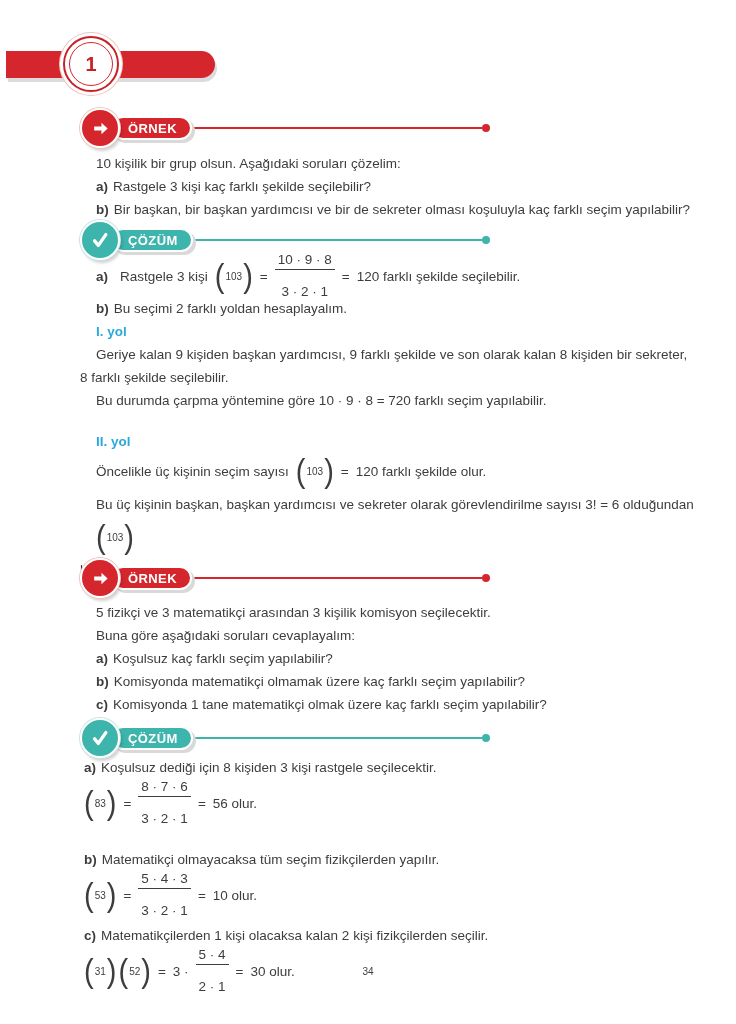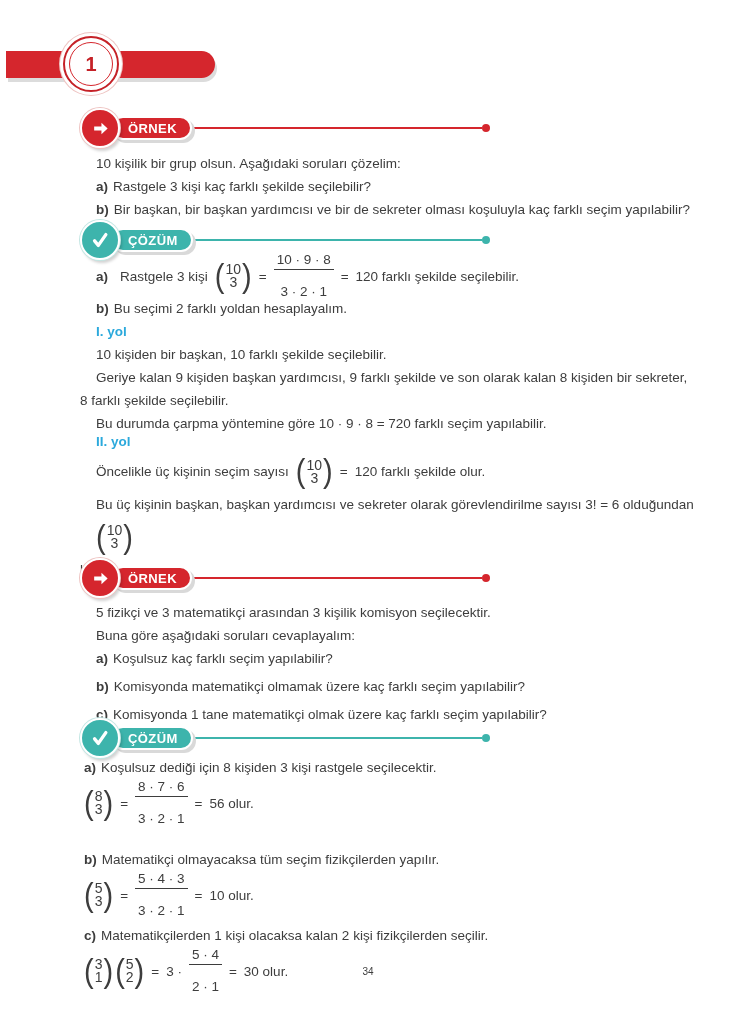--- a/index.html
+++ b/index.html
@@ -49,29 +49,29 @@
   .hdr-dot { width:8px; height:8px; border-radius:50%; flex:none; }
   .hdr-dot.red  { background:#d5262d; }
   .hdr-dot.teal { background:#3db4ac; }
 
   
   .block { position:absolute; left:80px; width:624px; }
   .line { line-height:23px; white-space:nowrap; }
   .indent { padding-left:16px; }
   .lbl { font-weight:bold; margin-right:5px; }
   .cyan { color:#2ba9dc;font-weight:bold; }
-  .gap-top { margin-top:5px; }
+  .gap-top { }
 
   
   .mrow { display:flex; align-items:center; gap:7px; white-space:nowrap; }
   .binom { display:inline-flex; align-items:center; }
   .binom .paren { font-size:29px; line-height:29px; font-weight:400; transform:scaleY(1.12); }
   .binom .bcol {
-    display:inline-flex; flex-direction:column; align-items:center;
-    font-size:14px; line-height:13px; padding:0 1px;
+    display:inline-flex; flex-direction:row; align-items:center;
+    font-size:10px; line-height:13px; padding:0 1px;
   }
   .frac { display:inline-flex; flex-direction:column; align-items:center; font-size:13.5px; line-height:16px; }
   .fnum { border-bottom:1.4px solid #3d3d3d; padding:0 3px 1px; }
   .fden { padding-top:14px; }
 
   .page-number { position:absolute; left:0; top:966px; width:736px; text-align:center; font-size:10px; }
 </style>
 </head>
 <body>
 
@@ -126,21 +126,20 @@
         <span class="fnum">10 · 9 · 8</span>
         <span class="fden">3 · 2 · 1</span>
       </span>
     <span>=</span>
     <span>120 farklı şekilde seçilebilir.</span>
   </div>
 
   <div class="block" style="top:297px">
     <div class="line indent"><span class="lbl">b)</span><span>Bu seçimi 2 farklı yoldan hesaplayalım.</span></div>
     <div class="line indent cyan">I. yol</div>
-    <div class="line indent">10 kişiden bir başkan, 10 farklı şekilde seçilebilir.</div>
     <div class="line indent">Geriye kalan 9 kişiden başkan yardımcısı, 9 farklı şekilde ve son olarak kalan 8 kişiden bir sekreter,</div>
     <div class="line">8 farklı şekilde  seçilebilir.</div>
     <div class="line indent">Bu durumda çarpma yöntemine göre 10 · 9 · 8 = 720 farklı seçim yapılabilir.</div>
   </div>
 
   <div class="block" style="top:430px">
     <div class="line indent cyan">II. yol</div>
     <div class="mrow indent" style="height:37px">
       <span>Öncelikle üç kişinin seçim sayısı</span>
       <span class="binom">

